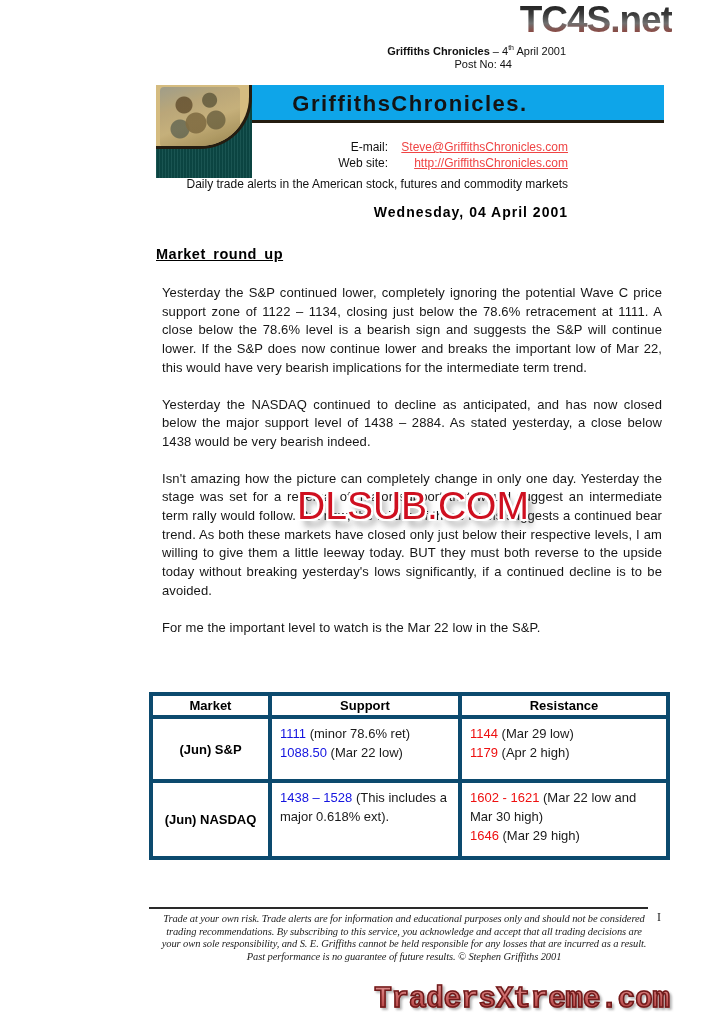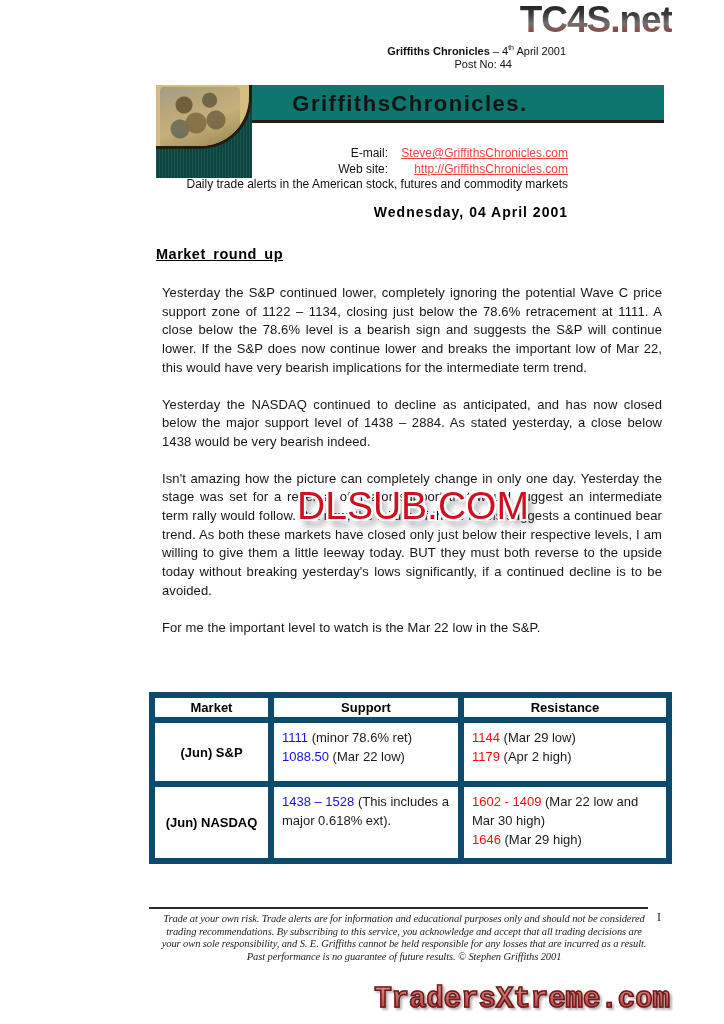--- a/index.html
+++ b/index.html
@@ -16,38 +16,38 @@
   }
 
   
   .hdr { position:absolute; top:41px; right:112px; text-align:right; font-size:11px; line-height:13px; color:#111; }
   .hdr .bold { font-weight:bold; }
   .hdr sup { font-size:7px; }
   .hdr .postno { padding-right:54px; }
 
   
   .banner { position:absolute; left:110px; top:85px; width:508px; height:93px; }
-  .banner-strip { position:absolute; left:0; top:0; width:508px; height:38px; background:#0f766e; border-bottom:3px solid #241c10; z-index:1; text-align:center; }
+  .banner-strip { position:absolute; left:0; top:0; width:508px; height:38px; background:#0ea5e9; border-bottom:3px solid #241c10; z-index:1; text-align:center; }
   .banner-title { display:inline-block; margin-top:6px; font-size:22px; font-weight:bold; letter-spacing:1.5px; color:#141414; }
   .banner-left { position:absolute; left:0; top:0; width:96px; height:93px; background:#0c4a47; z-index:2;
      background-image:repeating-linear-gradient(90deg, rgba(255,255,255,0.06) 0 1px, rgba(0,0,0,0.08) 1px 3px); }
   .banner-left-tan { position:absolute; left:0; top:0; width:96px; height:64px; background:#d5bc80;
      border-bottom-right-radius:52px; border-bottom:3px solid #241c10; border-right:3px solid #241c10; overflow:hidden; }
   .banner-photo { position:absolute; left:4px; top:2px; width:80px; height:60px; border-radius:4px; opacity:.9;
      background:
        radial-gradient(circle at 30% 30%, rgba(90,70,40,.85) 0 8px, transparent 9px),
        radial-gradient(circle at 62% 22%, rgba(80,75,50,.8) 0 7px, transparent 8px),
        radial-gradient(circle at 45% 60%, rgba(120,100,60,.9) 0 10px, transparent 11px),
        radial-gradient(circle at 70% 55%, rgba(95,85,55,.8) 0 9px, transparent 10px),
        radial-gradient(circle at 25% 70%, rgba(70,80,70,.7) 0 9px, transparent 10px),
        linear-gradient(160deg,#9a9a8a 0%,#b7a478 30%,#c4ae7a 55%,#a9945f 80%,#8f7c4e 100%);
   }
 
   
-  .contact { position:absolute; top:146px; right:110px; display:grid; grid-template-columns:auto 170px; column-gap:10px; row-gap:1px; font-size:12px; line-height:15px; }
+  .contact { position:absolute; top:140px; right:110px; display:grid; grid-template-columns:auto 170px; column-gap:10px; row-gap:1px; font-size:12px; line-height:15px; }
   .contact .lbl { text-align:right; color:#111; }
   .contact a { text-align:right; color:#ef4444; text-decoration:underline; }
 
   .tagline { position:absolute; top:177px; right:110px; font-size:12px; color:#111; }
 
   .dateline { position:absolute; top:204px; right:110px; font-size:14px; font-weight:bold; letter-spacing:1px; color:#000; }
 
   
   .article { position:absolute; left:110px; top:246px; width:506px; }
   .article h2 { font-size:14.5px; font-weight:bold; text-decoration:underline; letter-spacing:.5px; word-spacing:3px; margin:0 0 22px 0; color:#000; }
@@ -59,21 +59,21 @@
     font-size:39px; font-weight:normal; letter-spacing:0; line-height:46px;
     color:#cf1020;
     text-shadow:
       -2px -2px 0 #fff, 2px -2px 0 #fff, -2px 2px 0 #fff, 2px 2px 0 #fff,
       -2px 0 0 #fff, 2px 0 0 #fff, 0 -2px 0 #fff, 0 2px 0 #fff,
       5px 7px 6px rgba(60,60,60,.55);
   }
 
   
   table.levels { position:absolute; left:103px; top:692px; width:517px; border-collapse:collapse; font-size:13px; table-layout:fixed; }
-  table.levels th, table.levels td { border:6px solid #0c4a6e; }
+  table.levels th, table.levels td { border:4px solid #0c4a6e; }
   table.levels th { height:23px; font-weight:bold; text-align:center; padding:2px; color:#000; }
   table.levels td.market { text-align:center; vertical-align:middle; font-weight:bold; color:#000; }
   table.levels td.vals { vertical-align:top; padding:5px 8px; line-height:19px; }
   table.levels tr.r1 { height:64px; }
   table.levels tr.r2 { height:77px; }
   .c-blue { color:#1414e0; }
   .c-red  { color:#ee1010; }
   col.c1 { width:119px; } col.c2 { width:190px; } col.c3 { width:208px; }
 
   
@@ -160,21 +160,21 @@
             <div><span class="c-red">1144</span><span> (Mar 29 low)</span></div>
             <div><span class="c-red">1179</span><span> (Apr 2 high)</span></div>
           </td>
         </tr>
         <tr class="r2">
           <td class="market">(Jun) NASDAQ</td>
           <td class="vals">
             <div><span class="c-blue">1438 – 1528</span><span> (This includes a major 0.618% ext).</span></div>
           </td>
           <td class="vals">
-            <div><span class="c-red">1602 - 1409</span><span>  (Mar 22 low and Mar 30 high)</span></div>
+            <div><span class="c-red">1602 - 1621</span><span>  (Mar 22 low and Mar 30 high)</span></div>
             <div><span class="c-red">1646</span><span> (Mar 29 high)</span></div>
           </td>
         </tr>
       </tbody>
   </table>
 
   <div class="foot-rule"></div>
   <div class="page-num">I</div>
   <div class="disclaimer">Trade at your own risk. Trade alerts are for information and educational purposes only and should not be considered trading recommendations. By subscribing to this service, you acknowledge and accept that all trading decisions are your own sole responsibility, and S. E. Griffiths cannot be held responsible for any losses that are incurred as a result.  Past performance is no guarantee of future results.  © Stephen Griffiths 2001</div>
 

